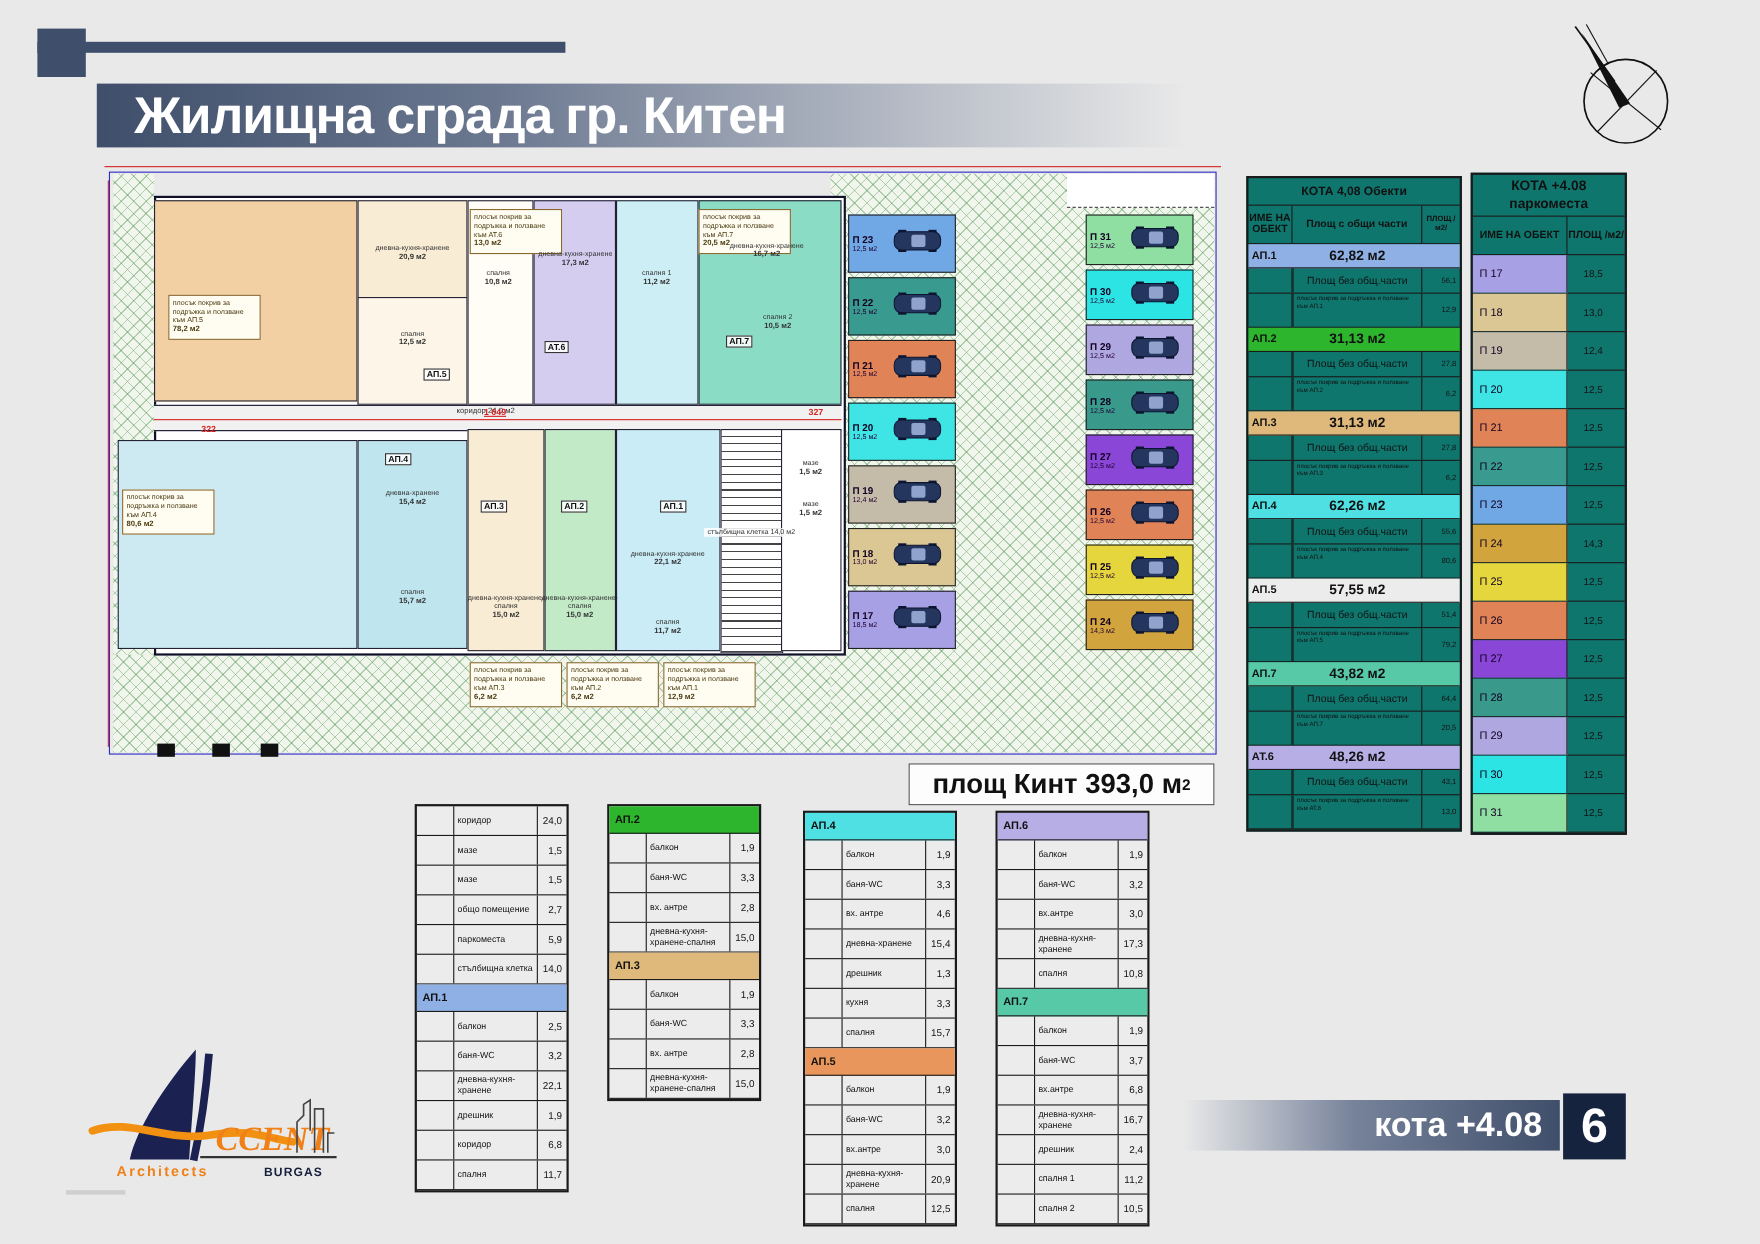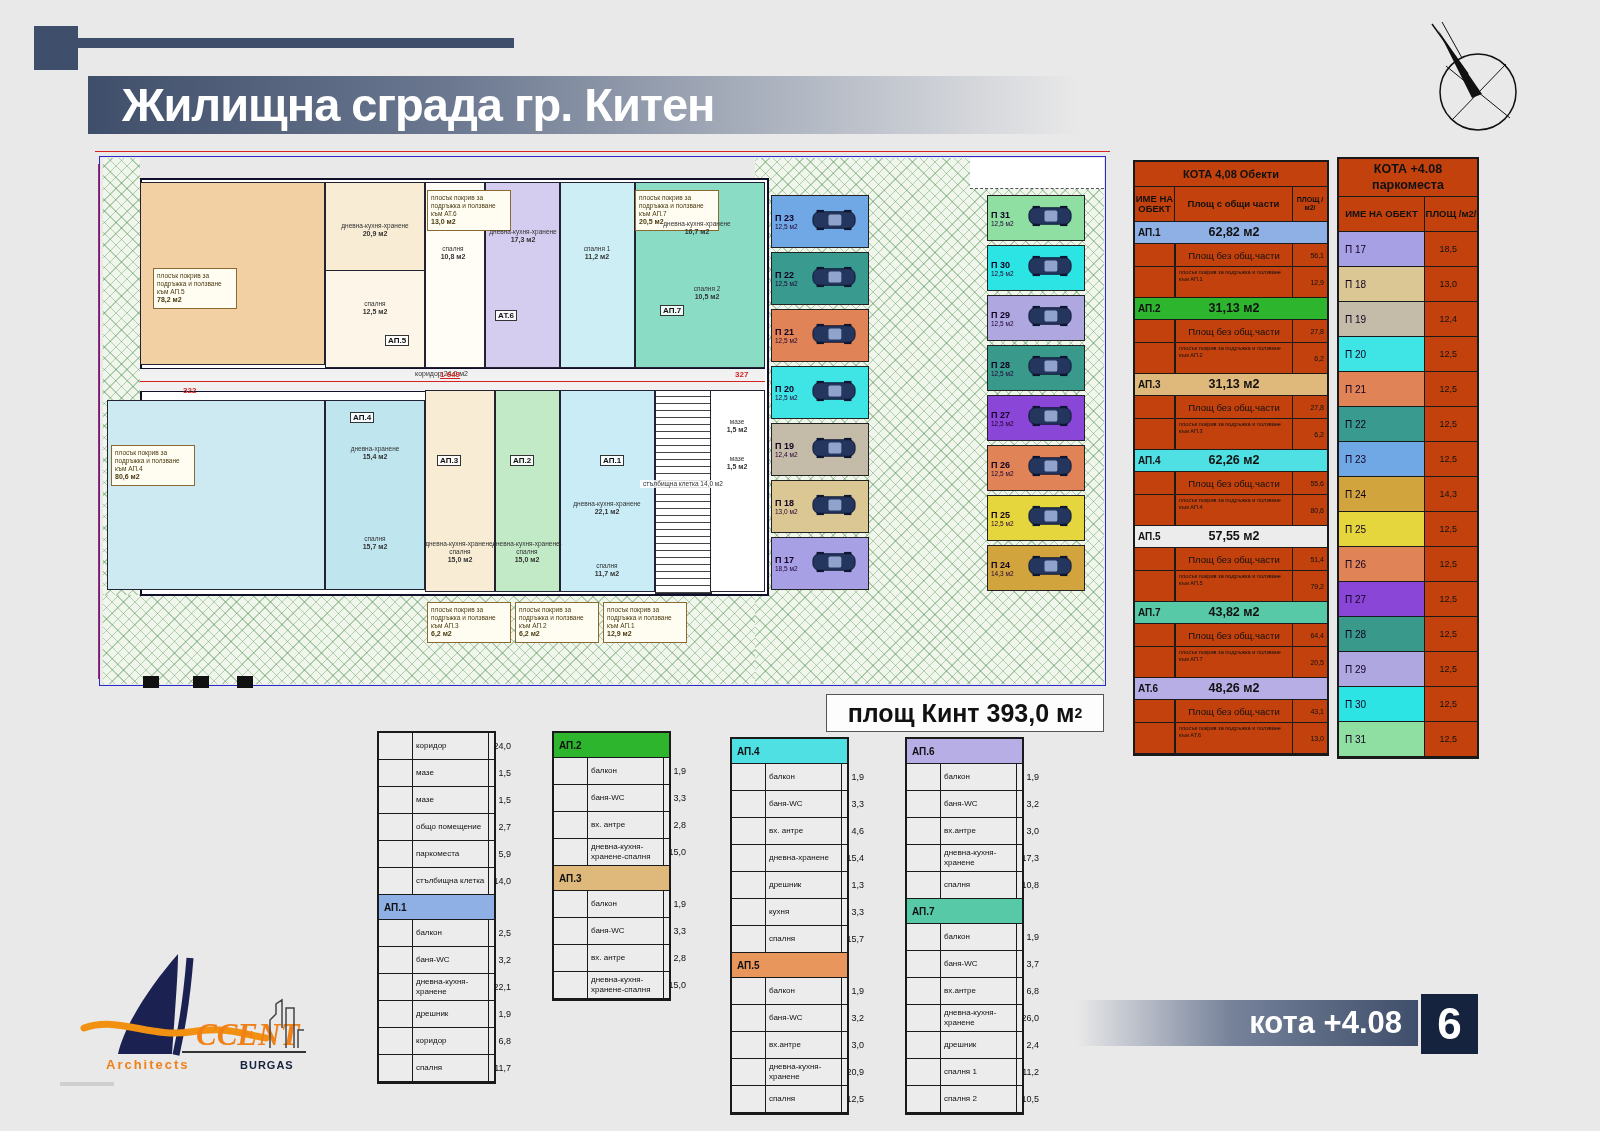--- a/index.html
+++ b/index.html
@@ -31,21 +31,21 @@
         font-size:6.5px;line-height:1.25;padding:3px 3px;box-sizing:border-box}
   .note b{font-size:7px}
   .dim{color:#d42222;font-size:8px;font-weight:700}
   .dimline{border-top:1px solid #d42222}
   .stall{display:flex;align-items:center;border:1px solid #222;box-sizing:border-box;padding:0 3px}
   .stall .pn{width:34px;font-size:9px;font-weight:700;color:#102}
   .stall .pa{font-size:6.5px;color:#203}
   .stairs{background:#fff;background-image:repeating-linear-gradient(0deg,#444 0 1px,transparent 1px 7px);
           border:1px solid #223}
   
-  .sheet-table{background:#c2410c;border:2px solid #1a1a1a;box-sizing:border-box}
+  .sheet-table{background:#0f766e;border:2px solid #1a1a1a;box-sizing:border-box}
   .ot{left:1133px;top:160px;width:196px}
   .ot-title{height:24px;line-height:24px;text-align:center;font-size:11px;font-weight:700;border-bottom:1.5px solid #1a1a1a}
   .ot-cols{display:grid;grid-template-columns:40px 118px 34px;height:34px;border-bottom:1.5px solid #1a1a1a}
   .ot-cols div{display:flex;align-items:center;justify-content:center;text-align:center;
      font-size:9.5px;font-weight:700;border-right:1px solid #1a1a1a;line-height:1.1}
   .ot-cols div:last-child{border-right:none;font-size:7px}
   .ot-band{display:grid;grid-template-columns:40px 118px 34px;height:21px;border-bottom:1px solid #1a1a1a}
   .ot-band .nm{font-size:10px;font-weight:700;padding-left:3px;line-height:21px}
   .ot-band .tot{font-size:12.5px;font-weight:700;text-align:center;line-height:21px}
   .ot-row{display:grid;grid-template-columns:40px 118px 34px;border-bottom:1px solid #1a1a1a}
@@ -61,21 +61,21 @@
   .pt-cols div{display:flex;align-items:center;justify-content:center;text-align:center;font-size:9.5px;font-weight:700;line-height:1.15}
   .pt-cols div:first-child{border-right:1px solid #1a1a1a}
   .pt-row{display:grid;grid-template-columns:86px 52px;height:34px;border-bottom:1px solid #1a1a1a}
   .pt-row .nm{border-right:1px solid #1a1a1a;font-size:10px;display:flex;align-items:center;padding-left:6px;color:#102}
   .pt-row .ar{font-size:9px;display:flex;align-items:center;justify-content:flex-end;padding-right:20px}
   
   .kint{left:826px;top:694px;width:276px;height:36px;background:#fdfdfd;border:1px solid #555;
         display:flex;align-items:center;justify-content:center;font-size:25px;font-weight:700}
   .kint sup{font-size:14px}
   
-  .rt{width:119px;background:#ececec;border:2px solid #1a1a1a;box-sizing:border-box;position:absolute}
+  .rt{width:140px;background:#ececec;border:2px solid #1a1a1a;box-sizing:border-box;position:absolute}
   .rt-row{display:grid;grid-template-columns:34px 76px 26px;border-bottom:1px solid #1a1a1a;min-height:26px}
   .rt-row .sp{border-right:1px solid #1a1a1a}
   .rt-row .lab{border-right:1px solid #1a1a1a;font-size:8px;display:flex;align-items:center;padding:2px 3px;line-height:1.2}
   .rt-row .val{font-size:9px;display:flex;align-items:center;justify-content:flex-end;padding-right:4px}
   .rt-head{height:24px;border-bottom:1px solid #1a1a1a;display:flex;align-items:center;
            font-size:10px;font-weight:700;padding-left:5px}
   
   .footer-bar{left:1076px;top:1000px;width:342px;height:46px;
      background:linear-gradient(90deg,rgba(233,233,233,0) 0%,#77839b 45%,#3f4e6a 100%);
      display:flex;align-items:center;justify-content:flex-end;padding-right:16px;box-sizing:border-box}
@@ -873,21 +873,21 @@
         <div class="val">3,7</div>
       </div>
       <div class="rt-row">
         <div class="sp"></div>
         <div class="lab">вх.антре</div>
         <div class="val">6,8</div>
       </div>
       <div class="rt-row">
         <div class="sp"></div>
         <div class="lab">дневна-кухня-хранене</div>
-        <div class="val">26,0</div>
+        <div class="val">16,7</div>
       </div>
       <div class="rt-row">
         <div class="sp"></div>
         <div class="lab">дрешник</div>
         <div class="val">2,4</div>
       </div>
       <div class="rt-row">
         <div class="sp"></div>
         <div class="lab">спалня 1</div>
         <div class="val">11,2</div>

